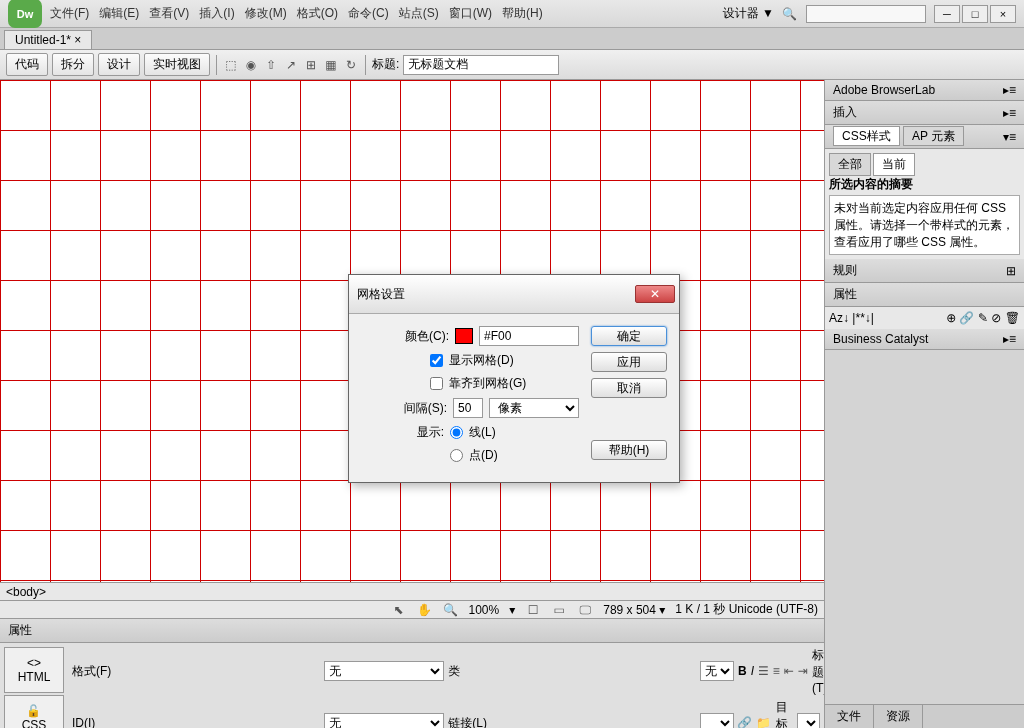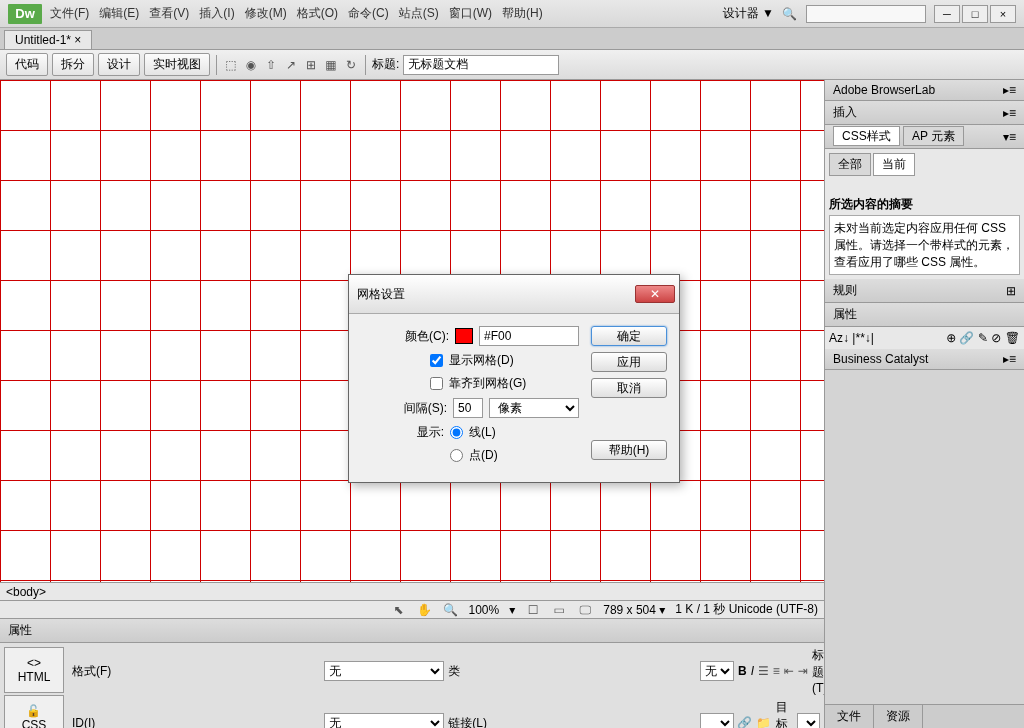--- a/index.html
+++ b/index.html
@@ -1,38 +1,38 @@
 <!DOCTYPE html>
 <html><head>
 <meta charset="utf-8">
 <style>
 * { margin: 0; padding: 0; box-sizing: border-box; font-family: "Microsoft YaHei", sans-serif; font-size: 12px; }
 body { background: #d4d4d4; width: 1024px; height: 728px; overflow: hidden; position: relative; }
 .titlebar { height: 28px; background: linear-gradient(#e8e8e8, #d8d8d8); display: flex; align-items: center; border-bottom: 1px solid #aaa; }
-.logo { width: 34px; height: 20px; background: #5aaa4a; color: #fff; font-weight: bold; margin: 0 8px; display: flex; align-items: center; justify-content: center; font-size: 13px; border-radius: 1px; }
+.logo { width: 34px; height: 29px; background: #5aaa4a; color: #fff; font-weight: bold; margin: 0 8px; display: flex; align-items: center; justify-content: center; font-size: 11px; border-radius: 7px; }
 .menu { display: flex; gap: 10px; }
 .menu span { color: #333; cursor: pointer; }
 .title-right { margin-left: auto; display: flex; align-items: center; gap: 8px; padding-right: 8px; }
 .winbtns { display: flex; gap: 2px; }
 .winbtns div { width: 26px; height: 18px; background: #eee; border: 1px solid #999; display: flex; align-items: center; justify-content: center; font-size: 11px; }
 .search-box { width: 120px; height: 18px; background: #f8f8f8; border: 1px solid #999; }
 .tabbar { height: 22px; background: #ccc; display: flex; align-items: center; border-bottom: 1px solid #999; }
 .tab { background: #e8e8e8; border: 1px solid #999; border-bottom: none; padding: 2px 10px; margin-left: 4px; margin-top: 2px; }
 .toolbar { height: 30px; background: linear-gradient(#f0f0f0, #dcdcdc); display: flex; align-items: center; gap: 4px; padding: 0 6px; border-bottom: 1px solid #999; }
 .tbtn { background: linear-gradient(#fcfcfc, #e4e4e4); border: 1px solid #999; padding: 2px 8px; border-radius: 2px; cursor: pointer; }
 .tinput { height: 20px; border: 1px solid #999; padding: 0 4px; background: #fff; }
 .main { display: flex; height: 648px; }
 .canvas-area { flex: 1; display: flex; flex-direction: column; background: #fff; }
 .canvas { flex: 1; background: #fff; background-image: linear-gradient(#c00 1px, transparent 1px), linear-gradient(90deg, #c00 1px, transparent 1px); background-size: 50px 50px; position: relative; }
 .tagsel { height: 18px; background: #e8e8e8; border-top: 1px solid #999; display: flex; align-items: center; padding: 0 6px; }
 .statusbar { height: 18px; background: #e8e8e8; border-top: 1px solid #999; display: flex; align-items: center; justify-content: flex-end; padding: 0 6px; gap: 10px; font-size: 11px; }
 .panels { width: 200px; background: #d4d4d4; border-left: 1px solid #999; display: flex; flex-direction: column; }
 .panel-head { background: linear-gradient(#ddd, #ccc); border-bottom: 1px solid #999; padding: 3px 8px; display: flex; align-items: center; justify-content: space-between; cursor: pointer; }
 .panel-body { background: #e8e8e8; padding: 4px; font-size: 11px; }
-.ptabs { display: flex; gap: 2px; margin-bottom: 20px; }
+.ptabs { display: flex; gap: 2px; margin-bottom: 0; }
 .ptab { background: #d8d8d8; border: 1px solid #999; padding: 2px 8px; cursor: pointer; }
 .ptab.active { background: #fff; }
 .props { height: 110px; background: #e0e0e0; border-top: 1px solid #999; }
 .props-head { background: linear-gradient(#ddd, #ccc); padding: 3px 8px; border-bottom: 1px solid #999; }
 .props-body { display: flex; padding: 4px; gap: 8px; }
 .props-left { width: 60px; }
 .props-left div { border: 1px solid #999; padding: 8px; margin-bottom: 2px; background: #f0f0f0; text-align: center; cursor: pointer; }
 .props-grid { display: grid; grid-template-columns: auto 120px auto 120px; gap: 4px; align-items: center; flex: 1; }
 .props-grid select, .props-grid input { height: 20px; border: 1px solid #999; background: #fff; width: 100%; }
 .dialog { position: absolute; left: 348px; top: 274px; width: 332px; background: #f0f0f0; border: 1px solid #666; box-shadow: 3px 3px 10px rgba(0,0,0,0.3); }

